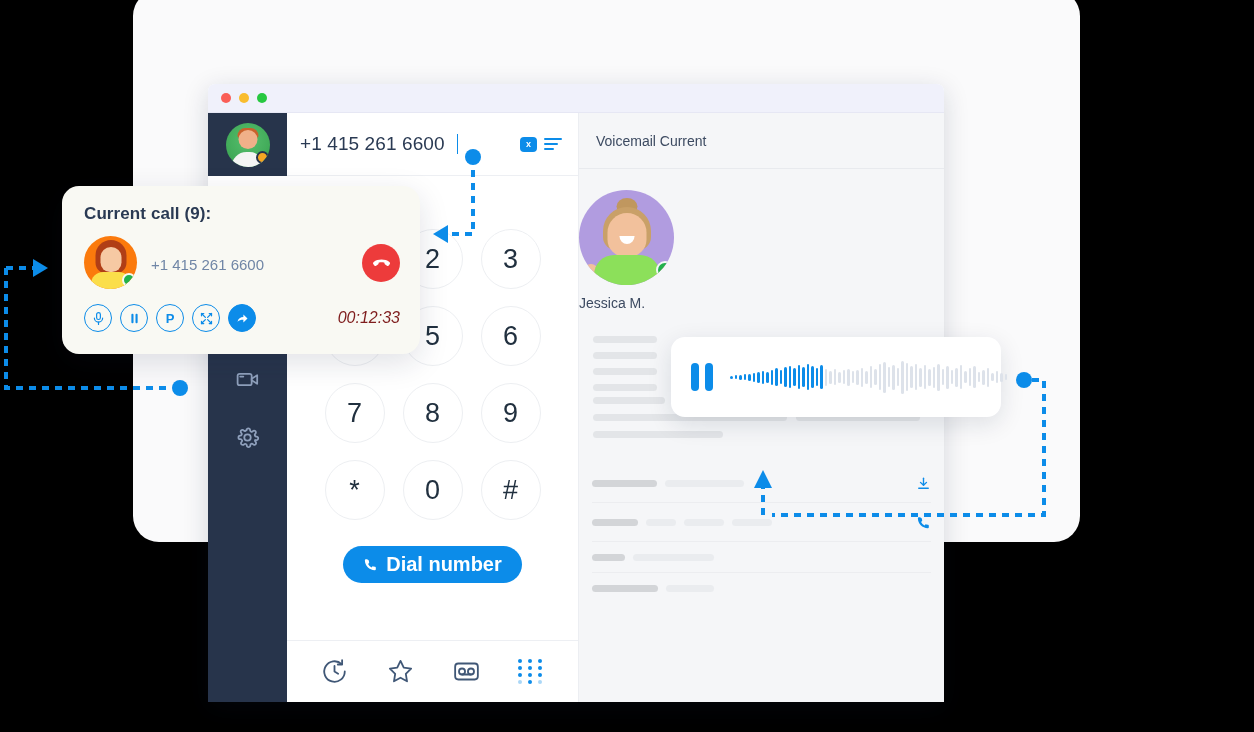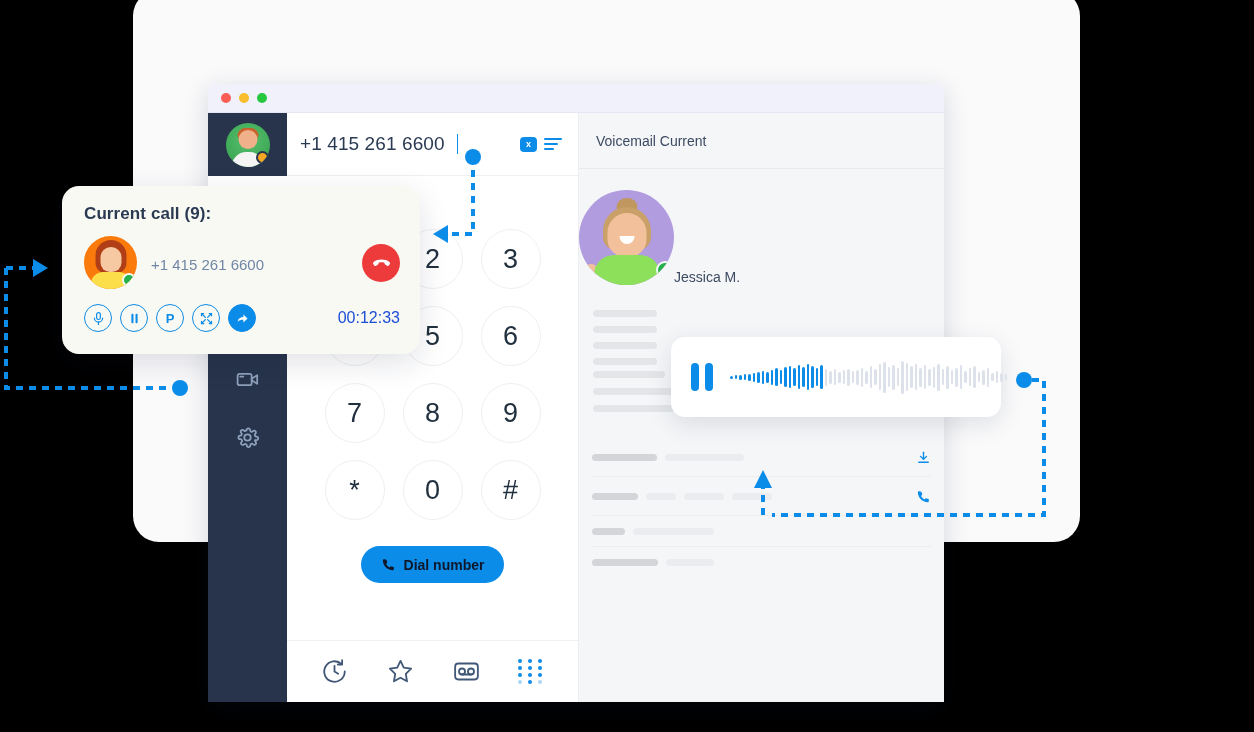--- a/index.html
+++ b/index.html
@@ -111,23 +111,23 @@
               justify-content: center; padding-bottom: 4px; }
   .pad { display: grid; grid-template-columns: repeat(3, 78px); row-gap: 17px; }
   .key {
     width: 60px; height: 60px; margin: 0 auto; border-radius: 50%;
     border: 1px solid #EDEFF2; background: #fff;
     display: flex; align-items: center; justify-content: center;
     font-size: 27px; color: #21303F; font-weight: 300;
   }
   .dial-btn {
     margin-top: 26px; height: 37px; padding: 0 20px; border-radius: 19px;
-    background: #0C8CE9; color: #0f172a; border: none; cursor: pointer;
+    background: #0C8CE9; color: #ffffff; border: none; cursor: pointer;
     display: flex; align-items: center; gap: 8px;
-    font-size: 14px; font-weight: 700; font-family: "Liberation Sans", sans-serif;
+    font-size: 20px; font-weight: 700; font-family: "Liberation Sans", sans-serif;
   }
   .dial-btn svg { width: 15px; height: 15px; }
 
   .tabbar {
     height: 62px; flex: 0 0 62px; border-top: 1px solid #EDEFF3;
     display: flex; align-items: center; justify-content: space-around; padding: 0 14px;
   }
   .tab { color: #1F3A5F; opacity: .85; display: flex; align-items: center; }
   .tab svg { width: 29px; height: 29px; }
   .tab.active { color: #0C8CE9; opacity: 1; }
@@ -137,21 +137,21 @@
 
   
   .vm {
     flex: 1; background: #F5F6F8; display: flex; flex-direction: column; min-width: 0;
     position: relative;
   }
   .vm-head {
     height: 56px; flex: 0 0 56px; display: flex; align-items: center; padding-left: 17px;
     font-size: 14px; color: #3C4A61; border-bottom: 1px solid #E8EAEE;
   }
-  .vm-profile { padding: 21px 0 9px; display: flex; flex-direction: row; align-items: flex-end; }
+  .vm-profile { padding: 21px 0 9px; display: flex; flex-direction: column; align-items: flex-start; }
   .vm-avatar {
     position: relative; width: 95px; height: 95px; border-radius: 50%;
     background: #B19CE0; overflow: hidden;
   }
   .vm-avatar .bun {
     position: absolute; left: 50%; top: 8px; transform: translateX(-50%);
     width: 21px; height: 17px; border-radius: 50%; background: #C0975F;
   }
   .vm-avatar .hair2 {
     position: absolute; left: 50%; top: 17px; transform: translateX(-50%);
@@ -232,21 +232,21 @@
   .cc-hang svg { width: 21px; height: 21px; }
   .cc-foot { display: flex; align-items: center; margin-top: 15px; }
   .cc-ctrls { display: flex; gap: 8px; }
   .cc-btn {
     width: 28px; height: 28px; border-radius: 50%; border: 1.6px solid #0C8CE9;
     color: #0C8CE9; display: flex; align-items: center; justify-content: center;
     font-size: 13px; font-weight: 600; cursor: pointer; background: transparent;
   }
   .cc-btn svg { width: 15px; height: 15px; }
   .cc-btn.filled { background: #0C8CE9; color: #fff; border-color: #0C8CE9; }
-  .cc-timer { margin-left: auto; font-size: 16px; color: #1d4ed8; }
+  .cc-timer { margin-left: auto; font-size: 16px; color: #7f1d1d; font-style: italic; }
 
   
   .player {
     position: absolute; left: 671px; top: 337px; width: 330px; height: 80px;
     background: #fff; border-radius: 14px;
     box-shadow: 0 7px 24px rgba(20,30,60,.12);
     display: flex; align-items: center; padding: 0 20px; gap: 17px;
   }
   .pause { display: flex; gap: 6px; cursor: pointer; }
   .pause i { display: block; width: 8px; height: 28px; border-radius: 4px; background: #0C8CE9; }

